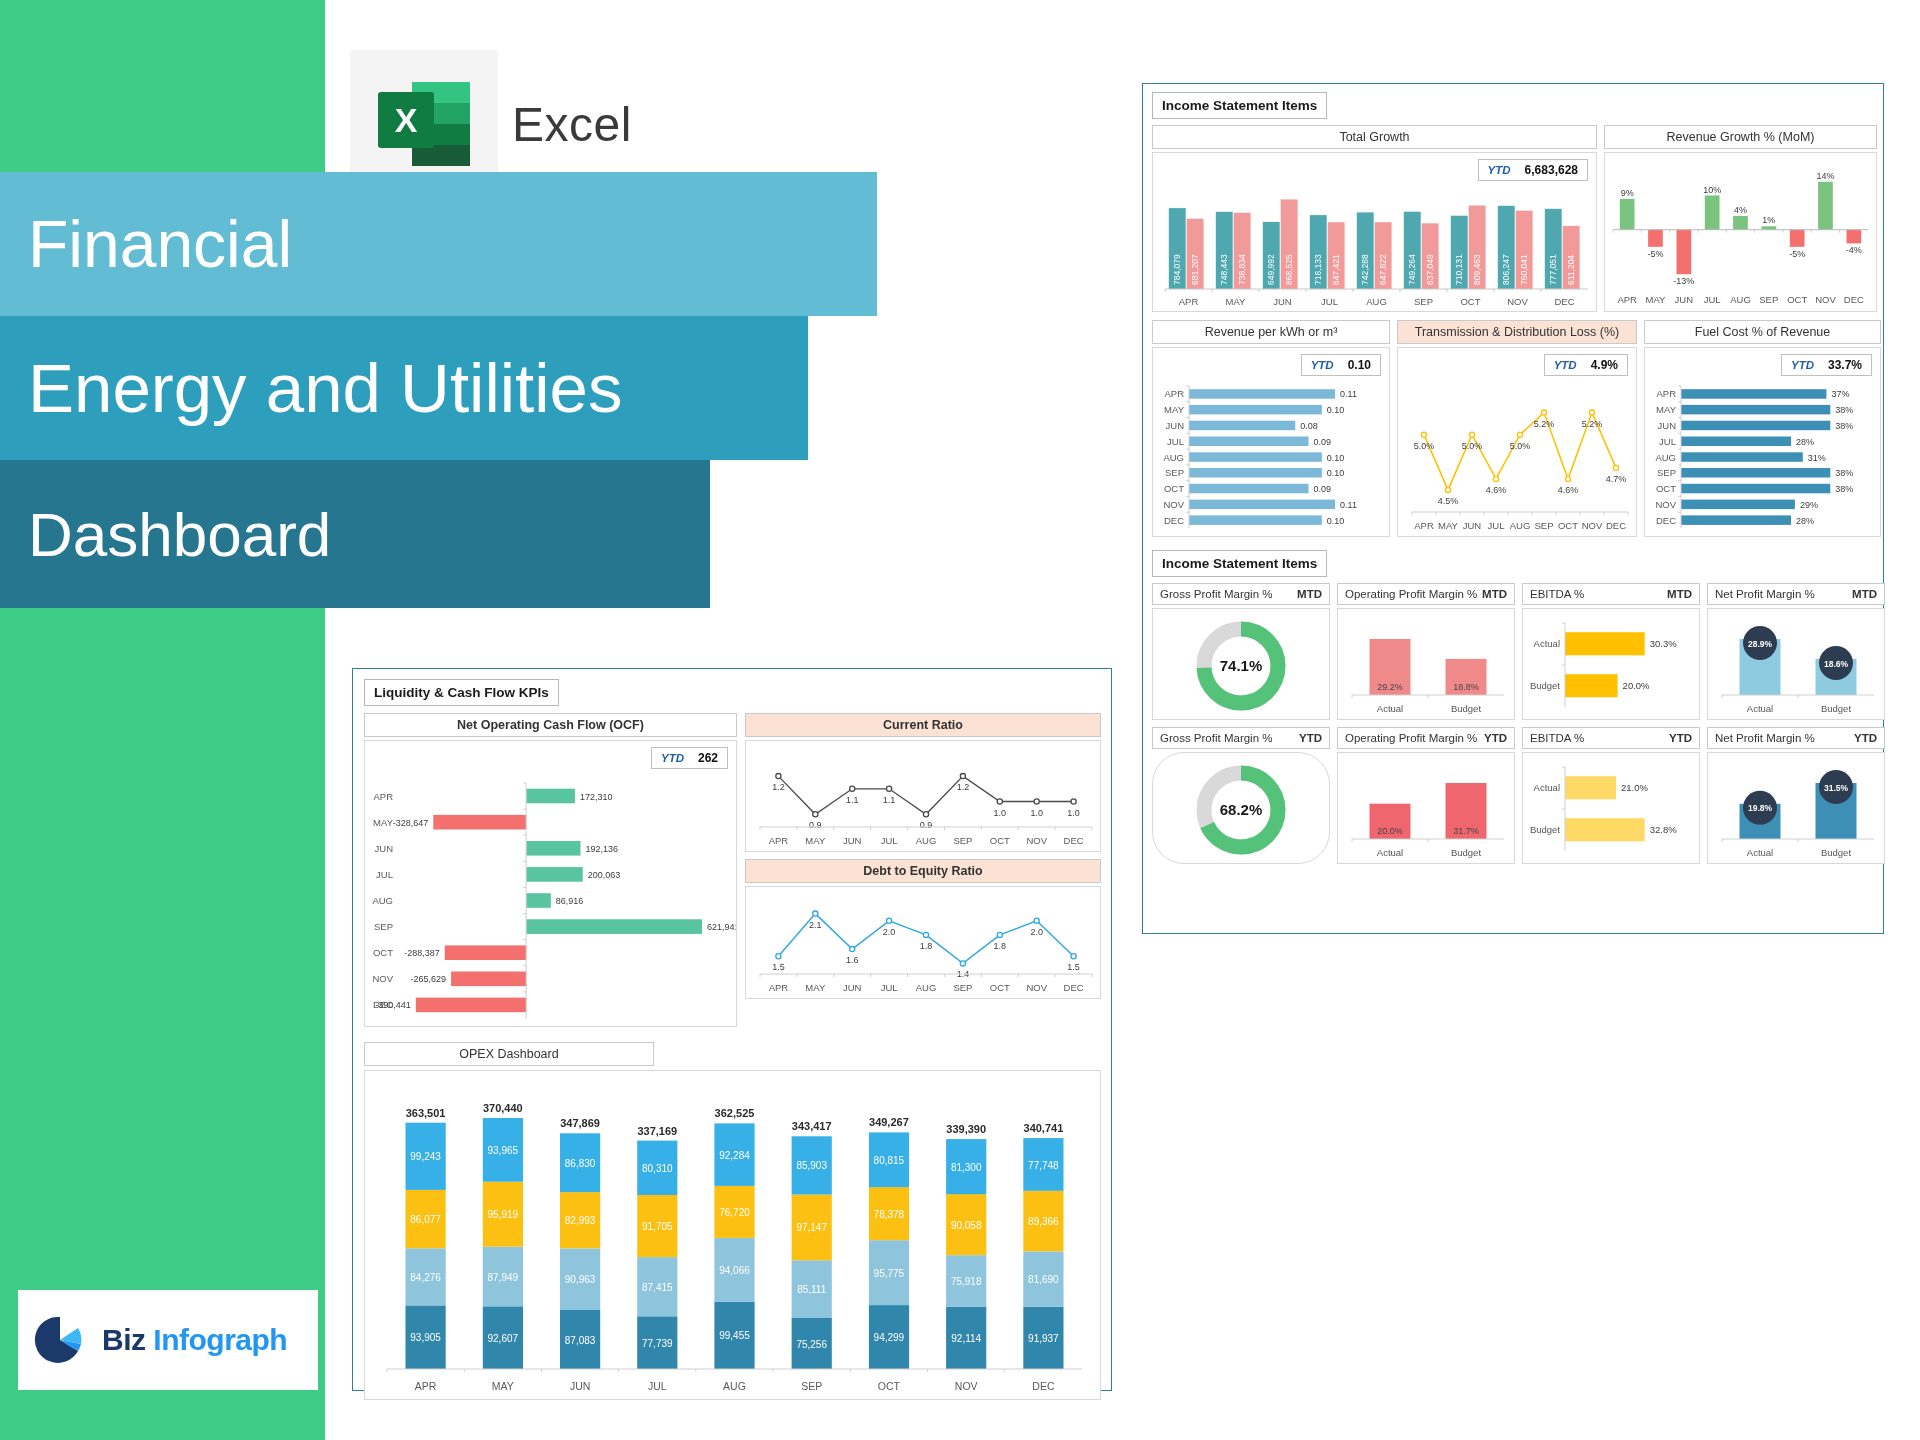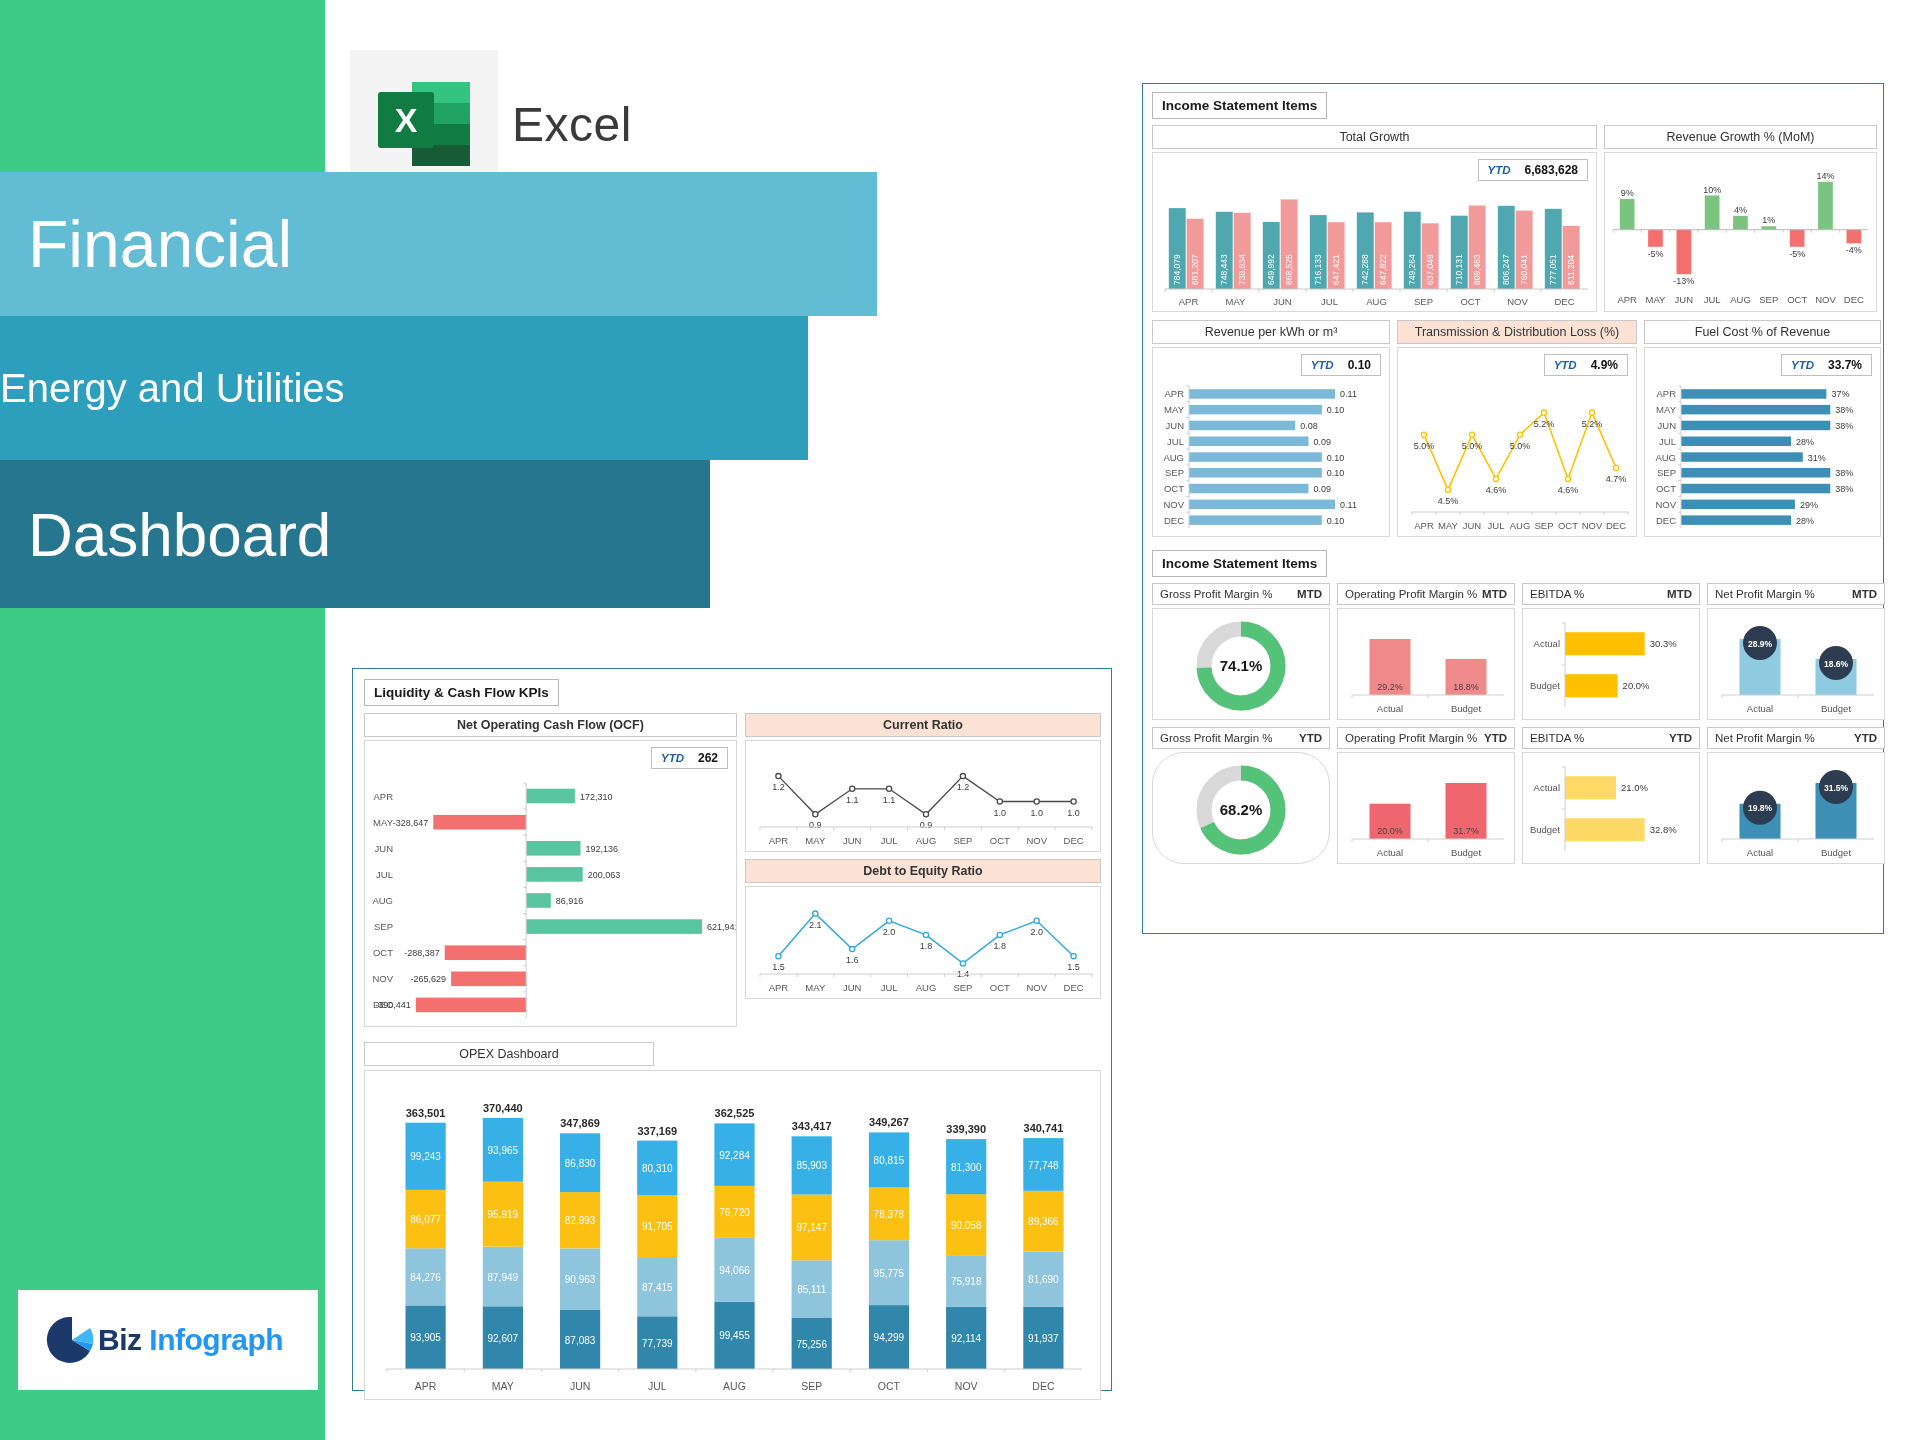--- a/index.html
+++ b/index.html
@@ -29,25 +29,25 @@
       color:#fff; font-weight:bold; font-size:34px; display:flex; align-items:center; justify-content:center; }
   .excel-label { font-size:48px; color:#3a3a3a; letter-spacing:0.5px; }
 
   
   .tbar { position:absolute; color:#fff; display:flex; align-items:center; }
   .tbar span { display:block; }
   .tbar1 { left:0; top:172px; width:877px; height:144px; background:#62bcd4; }
   .tbar2 { left:0; top:316px; width:808px; height:144px; background:#2d9fbd; }
   .tbar3 { left:0; top:460px; width:710px; height:148px; background:#27768f; }
   .tbar1 span { font-size:66px; padding-left:28px; font-weight:400; }
-  .tbar2 span { font-size:40px; font-weight:400; }
+  .tbar2 span { font-size:69px; padding-left:28px; font-weight:400; }
   .tbar3 span { font-size:62px; padding-left:28px; font-weight:400; }
 
   
-  .biz { position:absolute; left:18px; top:1290px; width:300px; height:100px; background:#fff; display:flex; align-items:center; gap:0; padding-left:28px; }
+  .biz { position:absolute; left:18px; top:1290px; width:300px; height:100px; background:#fff; display:flex; align-items:center; gap:16px; padding-left:16px; }
   .biz-pie { width:52px; height:52px; position:relative; }
   .biz-text { font-size:30px; font-weight:bold; letter-spacing:-0.5px; }
   .biz-text .b1 { color:#1b3a6b; }
   .biz-text .b2 { color:#2196f3; }
 
   
   .dash-right { position:absolute; left:1142px; top:83px; width:742px; height:851px; border:1.5px solid #2f7f96; background:#fff; padding:8px 9px; }
   .dash-bottom { position:absolute; left:352px; top:668px; width:760px; height:723px; border:1.5px solid #2f7f96; background:#fff; padding:10px 11px; }
 
   .sec-label { border:1px solid #b7b7b7; font-size:13.5px; font-weight:bold; color:#1b1b1b; padding:5px 9px; display:inline-block; background:#fff; }

